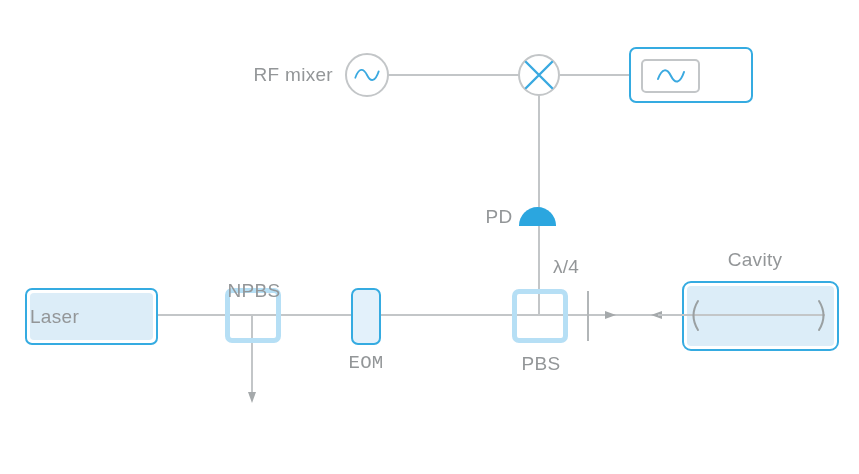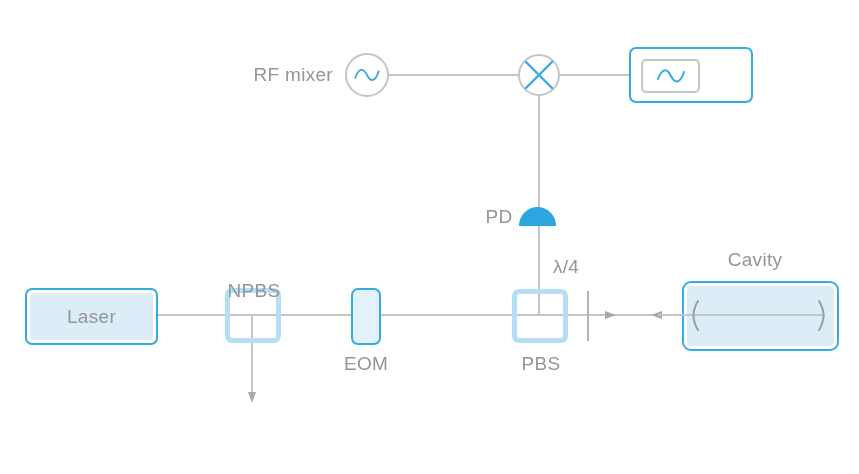--- a/index.html
+++ b/index.html
@@ -19,21 +19,21 @@
   .arrow-right { border-top:4px solid transparent; border-bottom:4px solid transparent; border-left:11px solid var(--arrow-gray); }
   .arrow-left  { border-top:4px solid transparent; border-bottom:4px solid transparent; border-right:11px solid var(--arrow-gray); }
   .arrow-down  { border-left:4px solid transparent; border-right:4px solid transparent; border-top:11px solid var(--arrow-gray); }
   .framed-box {
     position:absolute; background:#ffffff; border:2px solid var(--accent-blue);
     border-radius:7px; box-sizing:border-box;
   }
   .inner-fill {
     position:absolute; left:3px; right:3px; top:3px; bottom:3px;
     background:var(--fill-blue); border-radius:4px;
-    display:flex; align-items:center; justify-content:center;
+    display:flex; align-items:center; justify-content:flex-start;
   }
   .splitter {
     position:absolute; border:5px solid var(--pale-blue);
     border-radius:7px; box-sizing:border-box; background:transparent;
   }
   .eom-box {
     position:absolute; background:var(--eom-fill); border:2px solid var(--accent-blue);
     border-radius:7px; box-sizing:border-box;
   }
   .circle-node {
@@ -109,16 +109,16 @@
         <path d="M2,13 C6,2 11,2 15,10 C19,18 24,18 28,6" fill="none" stroke="#3aa9e0" stroke-width="2" stroke-linecap="round"></path>
       </svg>
     </div>
   </div>
 
   <div class="lbl" style="left:333px; top:63px; transform:translateX(-100%);">RF mixer</div>
   <div class="lbl cx" style="left:499px; top:205px;">PD</div>
   <div class="lbl cx" style="left:566px; top:255px;">λ/4</div>
   <div class="lbl cx" style="left:755px; top:248px;">Cavity</div>
   <div class="lbl cx" style="left:254px; top:255px;margin-top:24px;">NPBS</div>
-  <div class="lbl cx" style="left:366px; top:352px;">EOM</div>
+  <div class="lbl cx" style="left:366px; top:352px;font-family:Liberation Mono, monospace;">EOM</div>
   <div class="lbl cx" style="left:541px; top:352px;">PBS</div>
 
 </div>
 
 </body></html>

